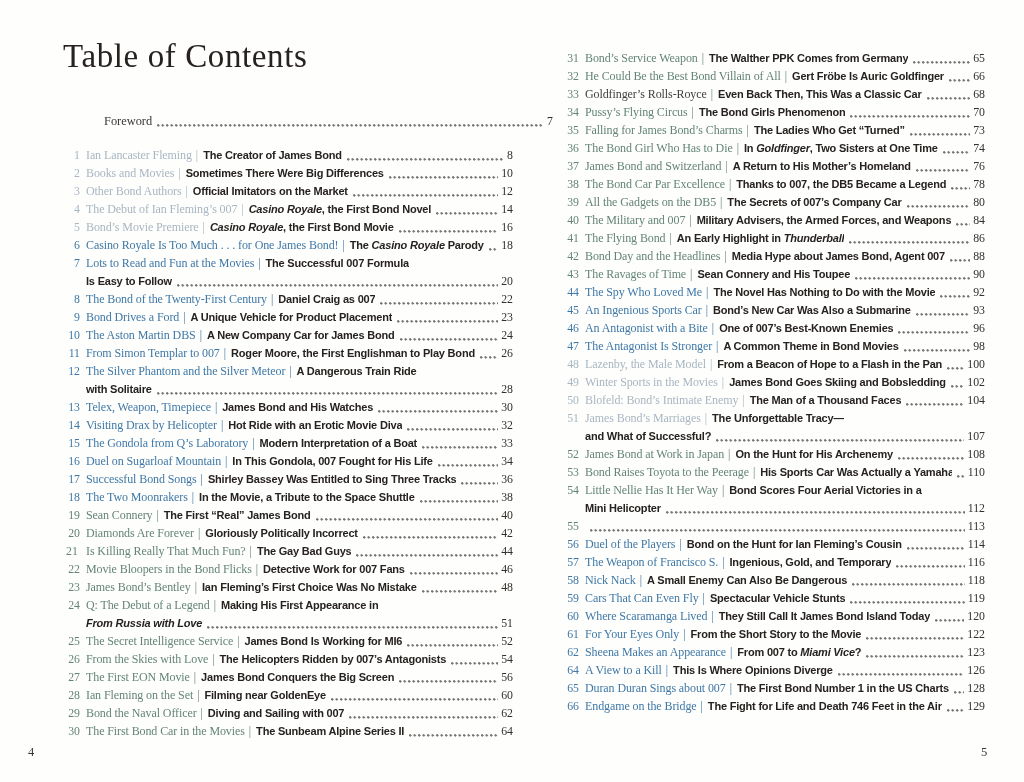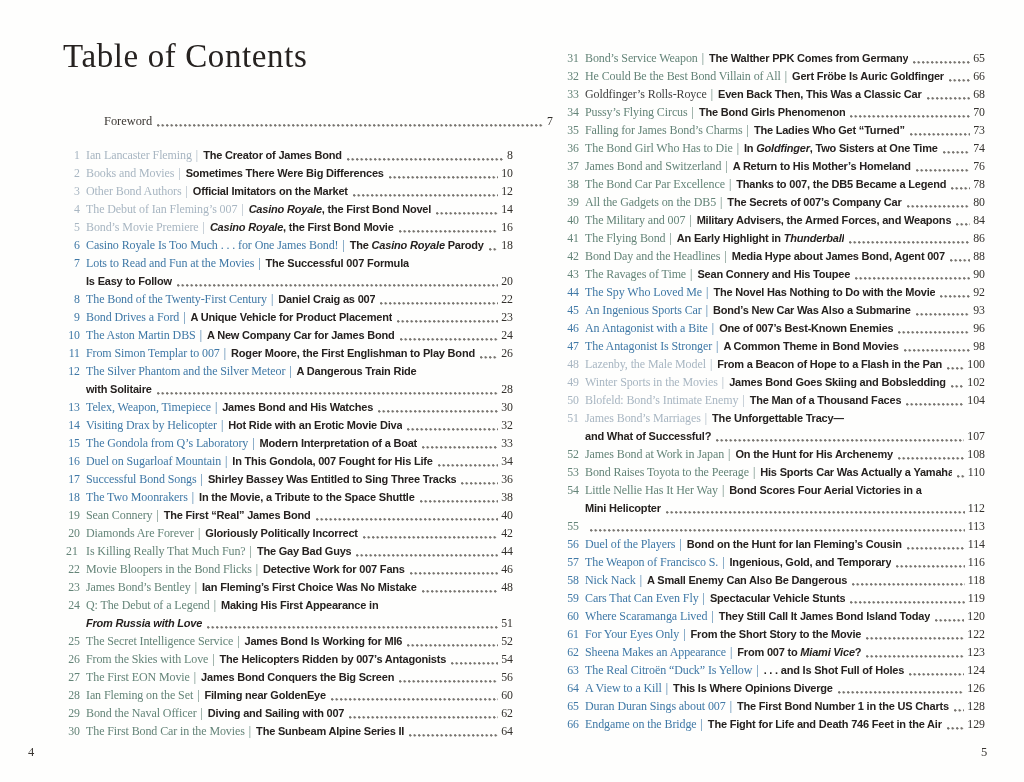--- a/index.html
+++ b/index.html
@@ -127,21 +127,20 @@
       <div class="row"><span class="num" style="color: rgb(100, 132, 120);">54</span><span class="etext"><span class="etitle" style="color: rgb(100, 132, 120);">Little Nellie Has It Her Way</span><span class="bar" style="color: rgb(100, 132, 120);">|</span><span class="esub">Bond Scores Four Aerial Victories in a</span></span></div>
       <div class="row cont"><span class="num"></span><span class="etext"><span class="esub">Mini Helicopter</span></span><span class="leader"></span><span class="pg">112</span></div>
       <div class="row"><span class="num" style="color: rgb(100, 132, 120);">55</span><span class="leader"></span><span class="pg">113</span></div>
       <div class="row"><span class="num" style="color: rgb(63, 120, 166);">56</span><span class="etext"><span class="etitle" style="color: rgb(63, 120, 166);">Duel of the Players</span><span class="bar" style="color: rgb(63, 120, 166);">|</span><span class="esub">Bond on the Hunt for Ian Fleming’s Cousin</span></span><span class="leader"></span><span class="pg">114</span></div>
       <div class="row"><span class="num" style="color: rgb(63, 120, 166);">57</span><span class="etext"><span class="etitle" style="color: rgb(63, 120, 166);">The Weapon of Francisco S.</span><span class="bar" style="color: rgb(63, 120, 166);">|</span><span class="esub">Ingenious, Gold, and Temporary</span></span><span class="leader"></span><span class="pg">116</span></div>
       <div class="row"><span class="num" style="color: rgb(63, 120, 166);">58</span><span class="etext"><span class="etitle" style="color: rgb(63, 120, 166);">Nick Nack</span><span class="bar" style="color: rgb(63, 120, 166);">|</span><span class="esub">A Small Enemy Can Also Be Dangerous</span></span><span class="leader"></span><span class="pg">118</span></div>
       <div class="row"><span class="num" style="color: rgb(63, 120, 166);">59</span><span class="etext"><span class="etitle" style="color: rgb(63, 120, 166);">Cars That Can Even Fly</span><span class="bar" style="color: rgb(63, 120, 166);">|</span><span class="esub">Spectacular Vehicle Stunts</span></span><span class="leader"></span><span class="pg">119</span></div>
       <div class="row"><span class="num" style="color: rgb(63, 120, 166);">60</span><span class="etext"><span class="etitle" style="color: rgb(63, 120, 166);">Where Scaramanga Lived</span><span class="bar" style="color: rgb(63, 120, 166);">|</span><span class="esub">They Still Call It James Bond Island Today</span></span><span class="leader"></span><span class="pg">120</span></div>
       <div class="row"><span class="num" style="color: rgb(63, 120, 166);">61</span><span class="etext"><span class="etitle" style="color: rgb(63, 120, 166);">For Your Eyes Only</span><span class="bar" style="color: rgb(63, 120, 166);">|</span><span class="esub">From the Short Story to the Movie</span></span><span class="leader"></span><span class="pg">122</span></div>
       <div class="row"><span class="num" style="color: rgb(63, 120, 166);">62</span><span class="etext"><span class="etitle" style="color: rgb(63, 120, 166);">Sheena Makes an Appearance</span><span class="bar" style="color: rgb(63, 120, 166);">|</span><span class="esub">From 007 to </span><span class="esub it">Miami Vice</span><span class="esub">?</span></span><span class="leader"></span><span class="pg">123</span></div>
-      <div class="row"><span class="num" style="color: rgb(63, 120, 166);">63</span><span class="etext"><span class="etitle" style="color: rgb(63, 120, 166);">The Real Citroën “Duck” Is Yellow</span><span class="bar" style="color: rgb(63, 120, 166);">|</span><span class="esub">. . . and Is Shot Full of Holes</span></span><span class="leader"></span><span class="pg">124</span></div>
       <div class="row"><span class="num" style="color: rgb(63, 120, 166);">64</span><span class="etext"><span class="etitle" style="color: rgb(63, 120, 166);">A View to a Kill</span><span class="bar" style="color: rgb(63, 120, 166);">|</span><span class="esub">This Is Where Opinions Diverge</span></span><span class="leader"></span><span class="pg">126</span></div>
       <div class="row"><span class="num" style="color: rgb(63, 120, 166);">65</span><span class="etext"><span class="etitle" style="color: rgb(63, 120, 166);">Duran Duran Sings about 007</span><span class="bar" style="color: rgb(63, 120, 166);">|</span><span class="esub">The First Bond Number 1 in the US Charts</span></span><span class="leader"></span><span class="pg">128</span></div>
       <div class="row"><span class="num" style="color: rgb(63, 120, 166);">66</span><span class="etext"><span class="etitle" style="color: rgb(63, 120, 166);">Endgame on the Bridge</span><span class="bar" style="color: rgb(63, 120, 166);">|</span><span class="esub">The Fight for Life and Death 746 Feet in the Air</span></span><span class="leader"></span><span class="pg">129</span></div>
     </div>
 
   <div class="folio folio-left">4</div>
   <div class="folio folio-right">5</div>
 </div>
 
 </body></html>

